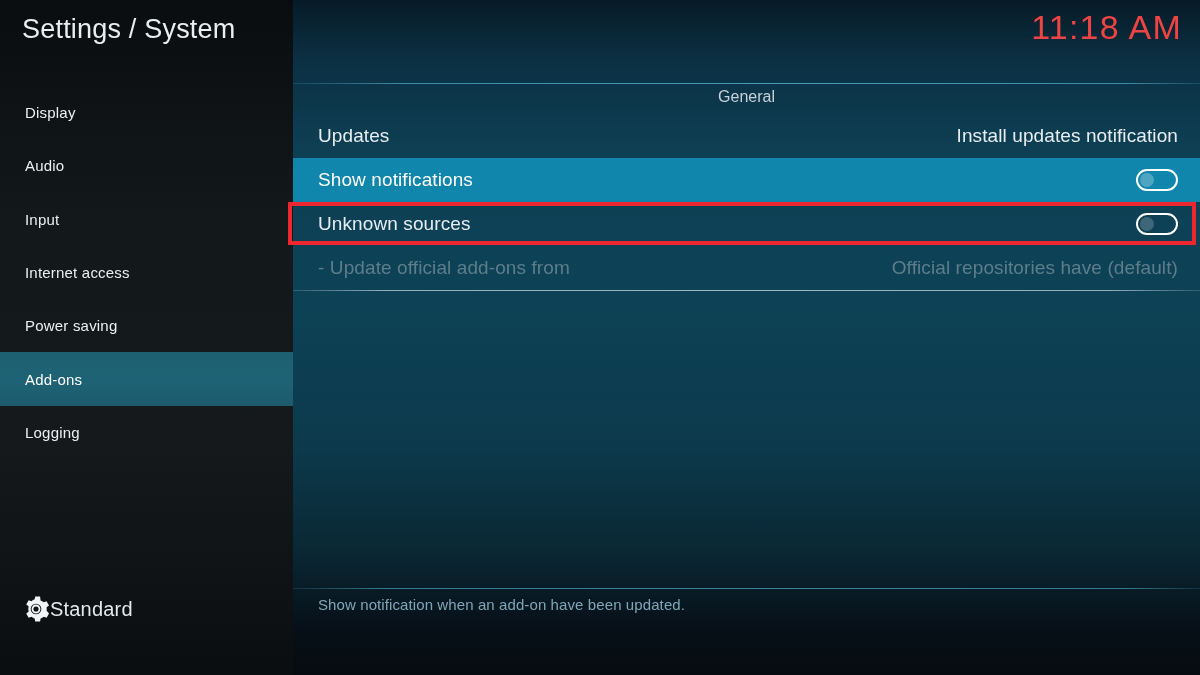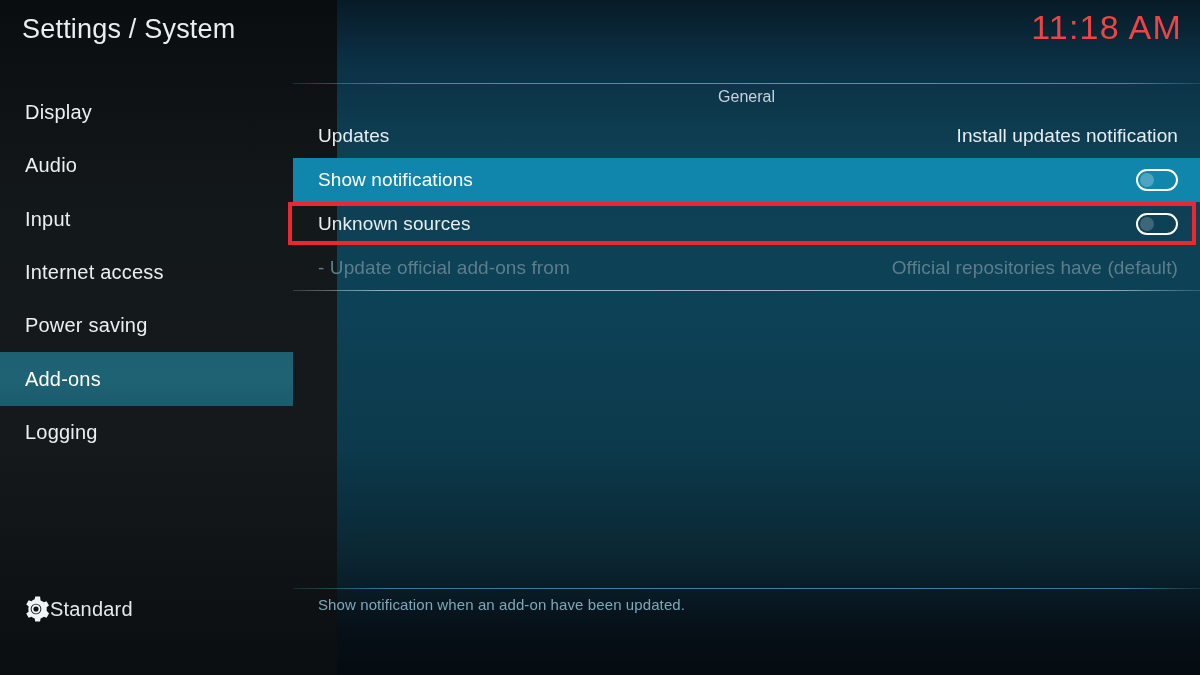--- a/index.html
+++ b/index.html
@@ -20,21 +20,20 @@
 
   
   #sidebar {
     position: absolute;
     left: 0;
     top: 0;
     width: 293px;
     height: 675px;
     background: linear-gradient(180deg, #0a0d0f 0%, #13181b 32%, #15191c 66%, #0b0e10 100%);
     z-index: 3;
-    padding-left: 44px;
   }
   #app-title {
     position: absolute;
     left: 22px;
     top: 14px;
     font-size: 27px;
     font-weight: 300;
     color: #e9eef1;
     letter-spacing: 0.2px;
     white-space: nowrap;
@@ -47,21 +46,21 @@
   }
   .nav-item {
     position: relative;
     height: 53.3px;
     display: flex;
     align-items: center;
     padding-left: 25px;
     box-sizing: border-box;
   }
   .nav-item .nav-label {
-    font-size: 20px;
+    font-size: 15px;
     font-weight: 300;
     color: #eceff1;
     letter-spacing: 0.2px;
     white-space: nowrap;
   }
   .nav-item.selected {
     background: linear-gradient(180deg, #1d6071 0%, #1e6375 50%, #1b5b6c 100%);
   }
   .nav-item.selected .nav-label {
     color: #ffffff;

